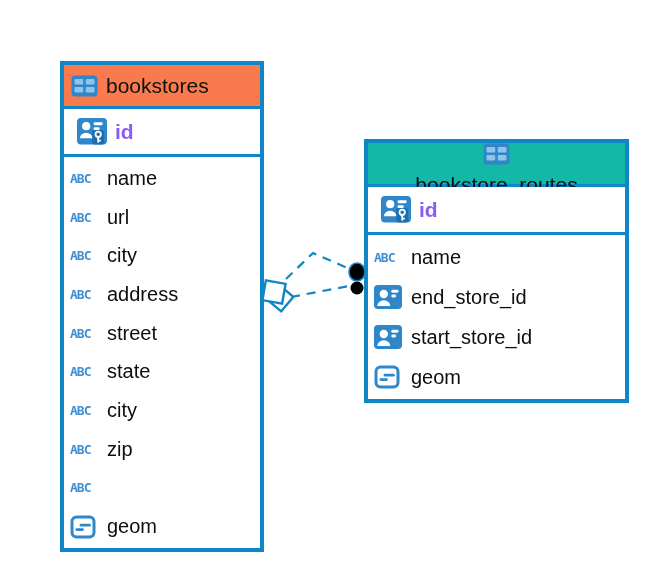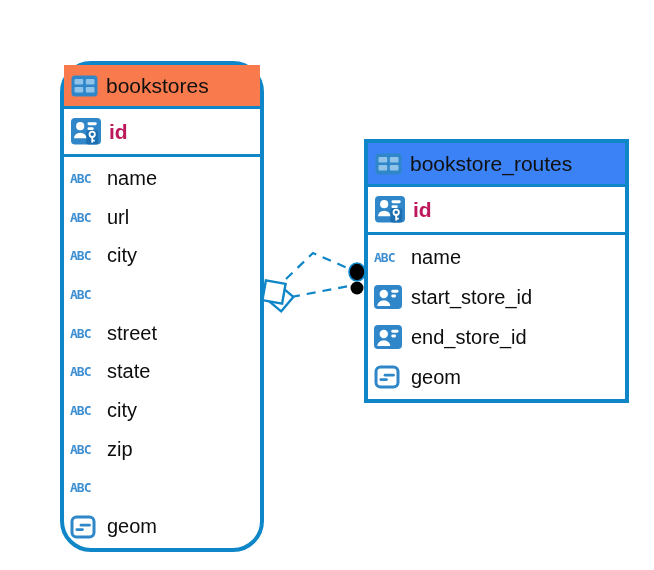--- a/index.html
+++ b/index.html
@@ -5,35 +5,35 @@
   html, body { margin:0; padding:0; background:#ffffff; }
   body { font-family:"Liberation Sans", sans-serif; }
   .canvas {
     position:relative; width:654px; height:570px; background:#ffffff; overflow:hidden;
   }
   .er-table {
     position:absolute; background:#ffffff;
     border:4px solid #0E86C8; box-sizing:border-box;
     display:flex; flex-direction:column;
   }
-  .t-bookstores { left:60px; top:61px;  width:204px; height:491px;border-radius:31px; }
+  .t-bookstores { left:60px; top:61px;  width:204px; height:491px; }
   .t-routes     { left:364px; top:139px; width:265px; height:264px; }
 
   .er-header {
     flex:none; height:41px; display:flex; align-items:center; gap:8px;
     padding:0 7px; border-bottom:3px solid #0E86C8;
     font-size:21px; color:#101010; white-space:nowrap;
   }
   .t-bookstores .er-header { background:#F97B4D; }
-  .t-routes     .er-header { background:#3b82f6; }
+  .t-routes     .er-header { background:#14b8a6;flex-direction:column; }
 
   .pk-row {
     flex:none; height:45px; display:flex; align-items:center; gap:8px;
-    padding:0 7px; border-bottom:3px solid #0E86C8;
-    font-size:21px; font-weight:bold; color:#be185d; background:#fff;
+    padding:0 13px; border-bottom:3px solid #0E86C8;
+    font-size:21px; font-weight:bold; color:#8b5cf6; background:#fff;
   }
 
   .fields { flex:1; display:flex; flex-direction:column; padding:2px 0; }
   .f-row  {
     flex:1; display:flex; align-items:center; padding-left:6px;
     font-size:20px; color:#0d0d0d; white-space:nowrap;
   }
   .icon-box { width:37px; flex:none; display:flex; align-items:center; }
 
   .abc-icon {
@@ -99,20 +99,21 @@
       <div class="f-row">
         <span class="icon-box">
             <span class="abc-icon">ABC</span>
           </span>
         <span>city</span>
       </div>
       <div class="f-row">
         <span class="icon-box">
             <span class="abc-icon">ABC</span>
           </span>
+        <span>address</span>
       </div>
       <div class="f-row">
         <span class="icon-box">
             <span class="abc-icon">ABC</span>
           </span>
         <span>street</span>
       </div>
       <div class="f-row">
         <span class="icon-box">
             <span class="abc-icon">ABC</span>
@@ -190,33 +191,33 @@
       <div class="f-row">
         <span class="icon-box">
           <svg class="svg-icon" width="28" height="24" viewBox="0 0 28 24">
             <rect x="0" y="0" width="28" height="24" rx="4" fill="#2F87C9"></rect>
             <circle cx="9.8" cy="9" r="4.2" fill="#ffffff"></circle>
             <path d="M3.3 21 a6.5 5.8 0 0 1 13 0 z" fill="#ffffff"></path>
             <rect x="17.3" y="4.8" width="7.2" height="2.9" rx="1.4" fill="#ffffff"></rect>
             <rect x="17.3" y="9.6" width="4.8" height="2.9" rx="1.4" fill="#ffffff"></rect>
           </svg>
         </span>
-        <span>start_store_id</span>
+        <span>end_store_id</span>
       </div>
       <div class="f-row">
         <span class="icon-box">
           <svg class="svg-icon" width="28" height="24" viewBox="0 0 28 24">
             <rect x="0" y="0" width="28" height="24" rx="4" fill="#2F87C9"></rect>
             <circle cx="9.8" cy="9" r="4.2" fill="#ffffff"></circle>
             <path d="M3.3 21 a6.5 5.8 0 0 1 13 0 z" fill="#ffffff"></path>
             <rect x="17.3" y="4.8" width="7.2" height="2.9" rx="1.4" fill="#ffffff"></rect>
             <rect x="17.3" y="9.6" width="4.8" height="2.9" rx="1.4" fill="#ffffff"></rect>
           </svg>
         </span>
-        <span>end_store_id</span>
+        <span>start_store_id</span>
       </div>
       <div class="f-row">
         <span class="icon-box">
           <svg class="svg-icon" width="26" height="24" viewBox="0 0 26 24">
             <rect x="2" y="2" width="22" height="20" rx="4.5" fill="#ffffff" stroke="#2F87C9" stroke-width="3"></rect>
             <line x1="11" y1="10.2" x2="19.5" y2="10.2" stroke="#2F87C9" stroke-width="2.7" stroke-linecap="round"></line>
             <line x1="6.8" y1="14.6" x2="12.5" y2="14.6" stroke="#2F87C9" stroke-width="2.7" stroke-linecap="round"></line>
           </svg>
         </span>
         <span>geom</span>

